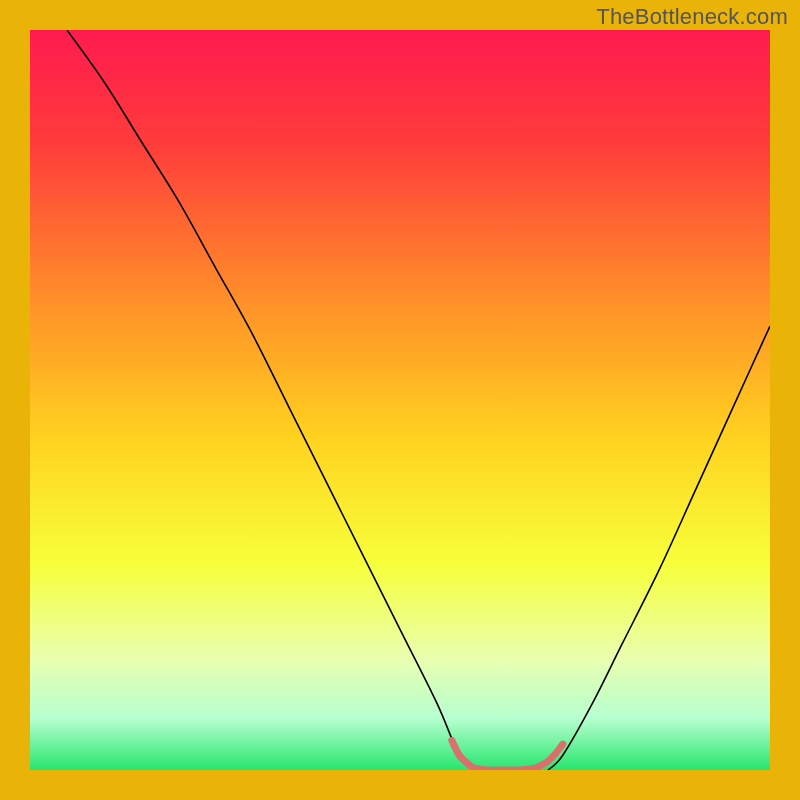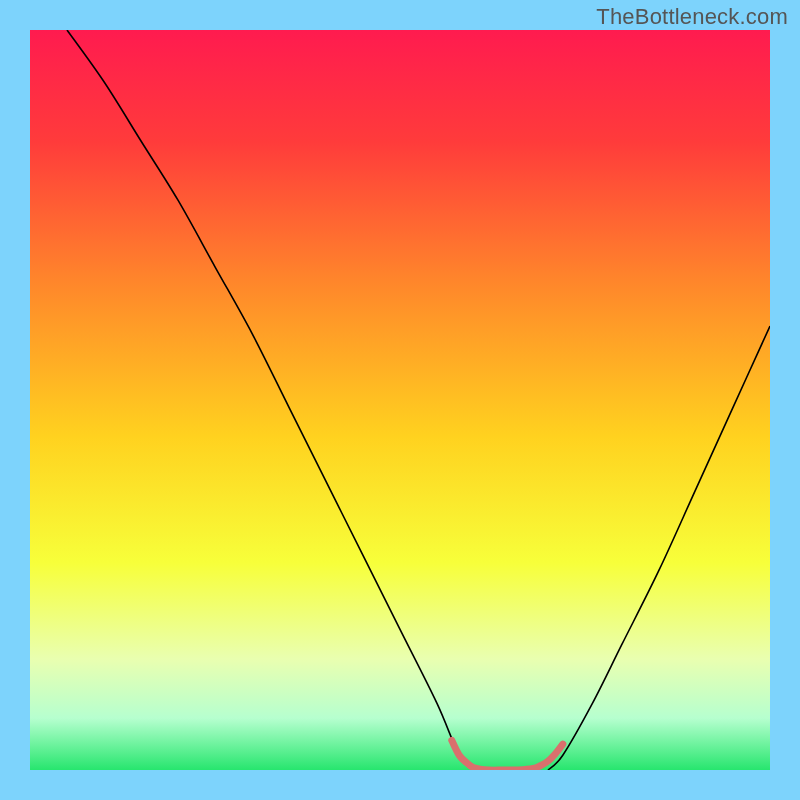--- a/index.html
+++ b/index.html
@@ -8,21 +8,21 @@
     width: 800px;
     height: 800px;
     background: #000;
     overflow: hidden;
     font-family: Arial, Helvetica, sans-serif;
   }
   .frame {
     position: relative;
     width: 800px;
     height: 800px;
-    background: #7dd3fc;
+    background: #eab308;
   }
   .watermark {
     position: absolute;
     top: 4px;
     right: 12px;
     color: #555;
     font-size: 22px;
     font-weight: 500;
     letter-spacing: 0.2px;
     z-index: 10;

